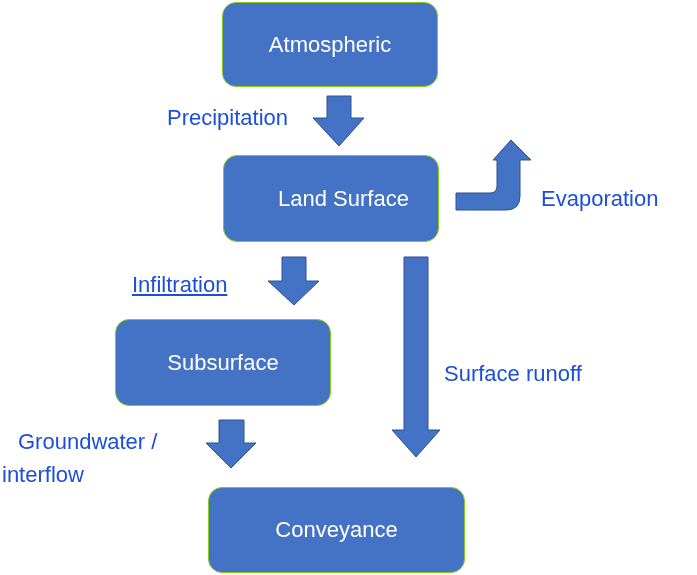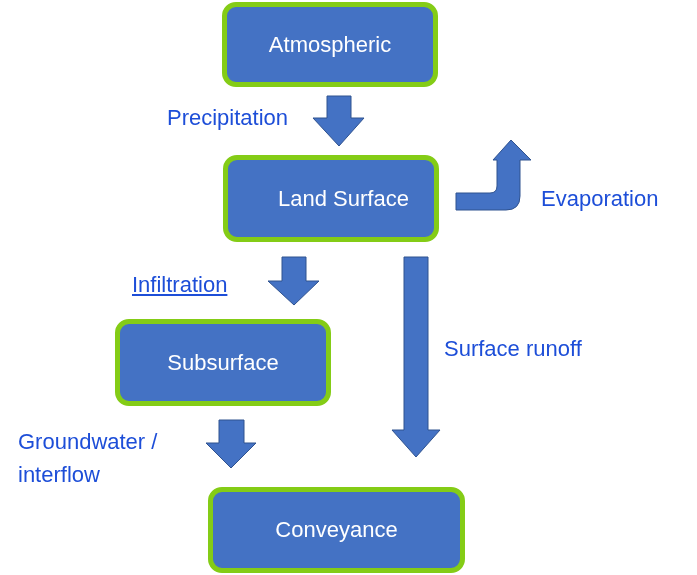--- a/index.html
+++ b/index.html
@@ -1,18 +1,18 @@
 <!DOCTYPE html>
 <html><head>
 <meta charset="utf-8">
 <style>
   html, body { margin:0; padding:0; background:#ffffff; }
   body { width:697px; height:575px; position:relative; overflow:hidden;
          font-family:"Liberation Sans", "DejaVu Sans", sans-serif; }
-  .box { position:absolute; background:#4472c4; border:5px solid #84cc16;
+  .box { position:absolute; background:#4472c4; border:1px solid #84cc16;
          border-radius:14px; box-sizing:border-box; color:#ffffff;
          display:flex; align-items:center; justify-content:center;
          font-size:22px; }
   .label { position:absolute; color:#1d4ed8; font-size:22px; line-height:28px; white-space:nowrap; }
   svg.arrows { position:absolute; left:0; top:0; }
 </style>
 </head>
 <body>
 
 <svg class="arrows" width="697" height="575">
@@ -37,15 +37,15 @@
 <div class="box" style="left:115px;top:319px;width:216px;height:87px;">
   <span>Subsurface</span>
 </div>
 <div class="box" style="left:208px;top:487px;width:257px;height:86px;">
   <span>Conveyance</span>
 </div>
 
 <div class="label" style="left:167px;top:104px;">Precipitation</div>
 <div class="label" style="left:541px;top:185px;">Evaporation</div>
 <div class="label" style="left:132px;top:271px;text-decoration:underline;">Infiltration</div>
-<div class="label" style="left:444px;top:335px;">Surface runoff</div>
+<div class="label" style="left:444px;top:360px;">Surface runoff</div>
 <div class="label" style="left:18px;top:428px;">Groundwater /</div>
-<div class="label" style="left:18px;top:461px;text-align:center;">interflow</div>
+<div class="label" style="left:2px;top:461px;text-align:center;">interflow</div>
 
 </body></html>

